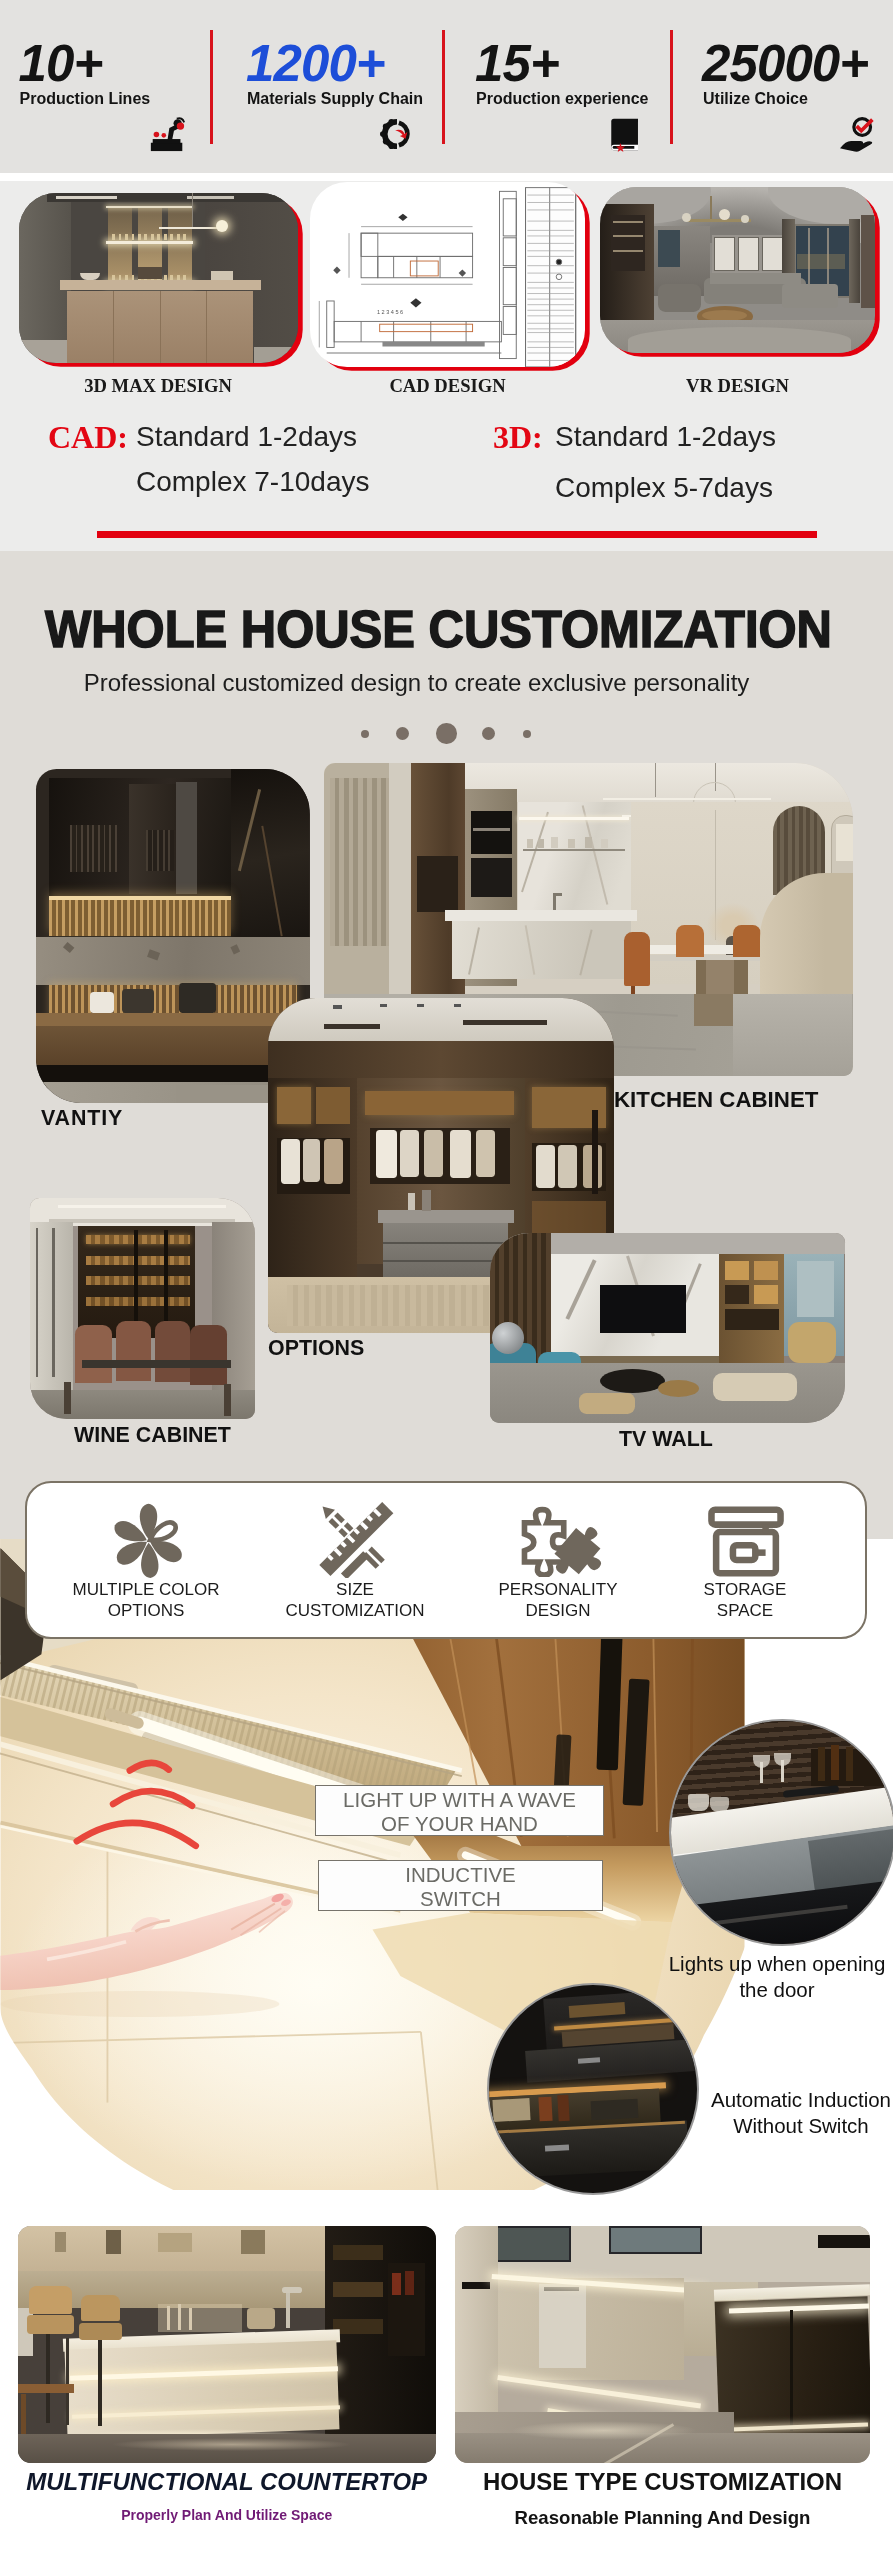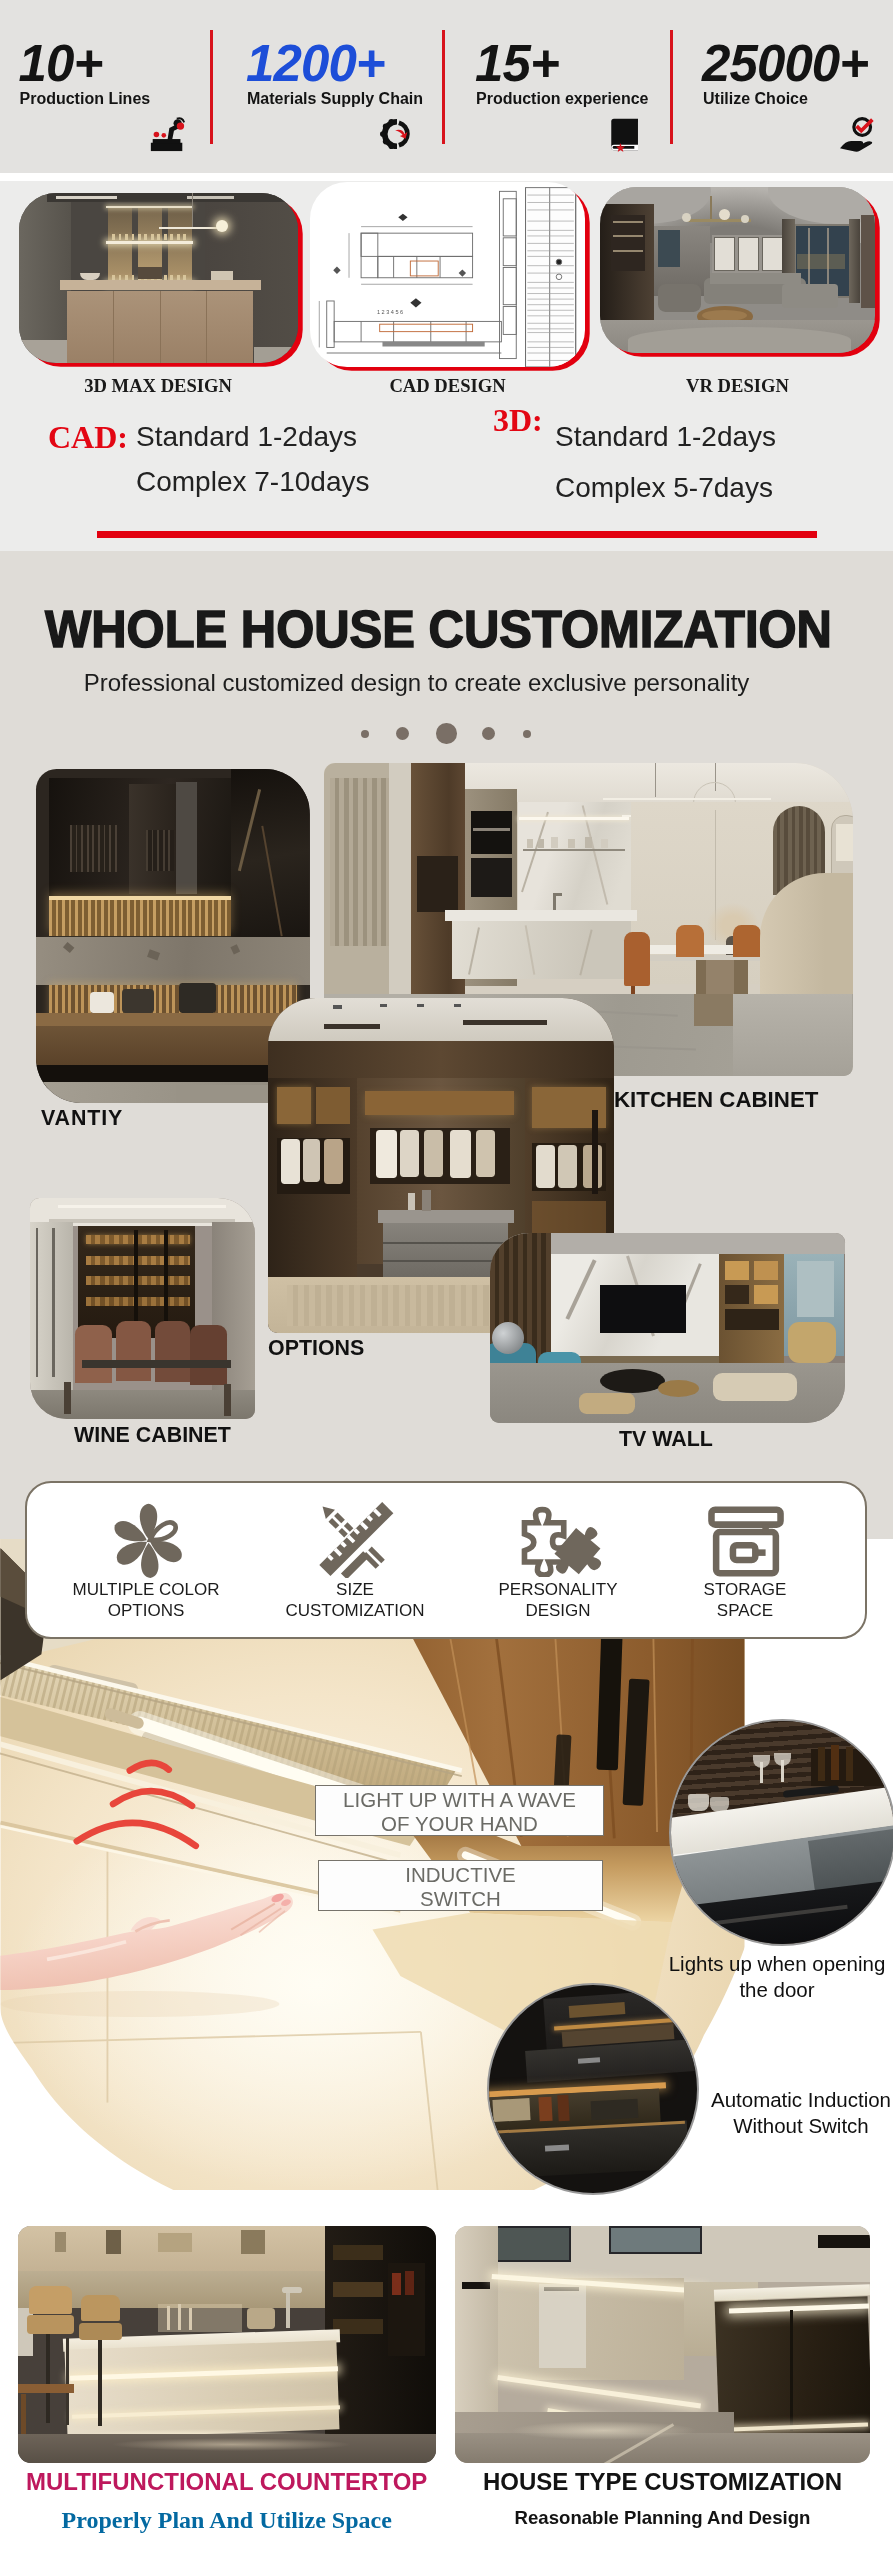--- a/index.html
+++ b/index.html
@@ -247,21 +247,21 @@
 <div class="abs" style="left:18.6px;top:375px;width:279px;text-align:center;font-family:'Liberation Serif',serif;font-weight:bold;font-size:18.6px;color:#1a1a1a;">3D MAX DESIGN</div>
 
 <div class="abs" style="left:310px;top:375px;width:275px;text-align:center;font-family:'Liberation Serif',serif;font-weight:bold;font-size:18.6px;color:#1a1a1a;">CAD DESIGN</div>
 
 <div class="abs" style="left:600px;top:375px;width:275px;text-align:center;font-family:'Liberation Serif',serif;font-weight:bold;font-size:18.6px;color:#1a1a1a;">VR DESIGN</div>
 
 <div class="abs" style="left:48px;top:419px;font-family:'Liberation Serif',serif;font-weight:bold;font-size:32px;color:#e30613;">CAD:</div>
 <div class="abs" style="left:136px;top:421px;font-size:28px;color:#222;">Standard 1-2days</div>
 <div class="abs" style="left:136px;top:466px;font-size:28px;color:#222;">Complex 7-10days</div>
 
-<div class="abs" style="left:493px;top:402px;font-family:'Liberation Serif',serif;font-weight:bold;font-size:32px;color:#e30613;">3D:</div>
+<div class="abs" style="left:493px;top:419px;font-family:'Liberation Serif',serif;font-weight:bold;font-size:32px;color:#e30613;">3D:</div>
 <div class="abs" style="left:555px;top:421px;font-size:28px;color:#222;">Standard 1-2days</div>
 <div class="abs" style="left:555px;top:472px;font-size:28px;color:#222;">Complex 5-7days</div>
 
 <div class="abs" style="left:97px;top:531px;width:720px;height:6.5px;background:#e2000f;"></div>
 
 <div class="abs" style="left:-8.4px;top:600px;width:893px;text-align:center;font-weight:bold;font-size:51px;color:#191919;transform:scaleX(0.96);-webkit-text-stroke:1.5px #191919;letter-spacing:0px;">WHOLE HOUSE CUSTOMIZATION</div>
 
 <div class="abs" style="left:-30px;top:669px;width:893px;text-align:center;font-size:24px;color:#1d1d1d;">Professional customized design to create exclusive personality</div>
 
 <div class="abs" style="left:361px;top:730px;width:8.4px;height:8.4px;border-radius:50%;background:#7a6f66;"></div>
@@ -874,20 +874,20 @@
  <div class="abs" style="left:335px;top:84px;width:2.8px;height:121px;background:#17130c;"></div>
 
  <div class="abs" style="left:275px;top:199px;width:138px;height:3.7px;background:#f0e6cc;box-shadow:0 0 7.4px 1.9px rgba(255,240,205,.7);transform:rotate(-2deg);"></div>
 
  <div class="abs" style="left:0;top:186px;width:279px;height:51px;background:linear-gradient(100deg,#a89e90,#8e8578);"></div>
  <div class="abs" style="left:0;top:207px;width:415px;height:31px;background:linear-gradient(#9a9184,#847b6e);"></div>
  <div class="abs" style="left:56px;top:195px;width:186px;height:18.6px;background:radial-gradient(ellipse,rgba(245,235,210,.55),rgba(245,235,210,0) 70%);"></div>
  <div class="abs" style="left:140px;top:218px;width:84px;height:2.8px;background:rgba(240,230,205,.5);transform:rotate(-30deg);"></div>
 </div>
 
-<div class="abs" style="left:17.7px;top:2468px;width:418px;text-align:center;font-weight:bold;font-size:24px;color:#be185d;white-space:nowrap;">MULTIFUNCTIONAL COUNTERTOP</div>
-
-<div class="abs" style="left:17.7px;top:2507px;width:418px;text-align:center;font-weight:bold;font-size:24px;color:#0369a1;font-family:Liberation Serif, serif;">Properly Plan And Utilize Space</div>
+<div class="abs" style="left:17.7px;top:2468px;width:418px;text-align:center;font-weight:bold;font-size:24px;color:#0f172a;white-space:nowrap;font-style:italic;">MULTIFUNCTIONAL COUNTERTOP</div>
+
+<div class="abs" style="left:17.7px;top:2507px;width:418px;text-align:center;font-weight:bold;font-size:14px;color:#701a75;">Properly Plan And Utilize Space</div>
 
 <div class="abs" style="left:455px;top:2468px;width:415px;text-align:center;font-weight:bold;font-size:24px;color:#131313;">HOUSE TYPE CUSTOMIZATION</div>
 
 <div class="abs" style="left:455px;top:2507px;width:415px;text-align:center;font-weight:bold;font-size:18.6px;color:#131313;">Reasonable Planning And Design</div>
 
 
 </body></html>

